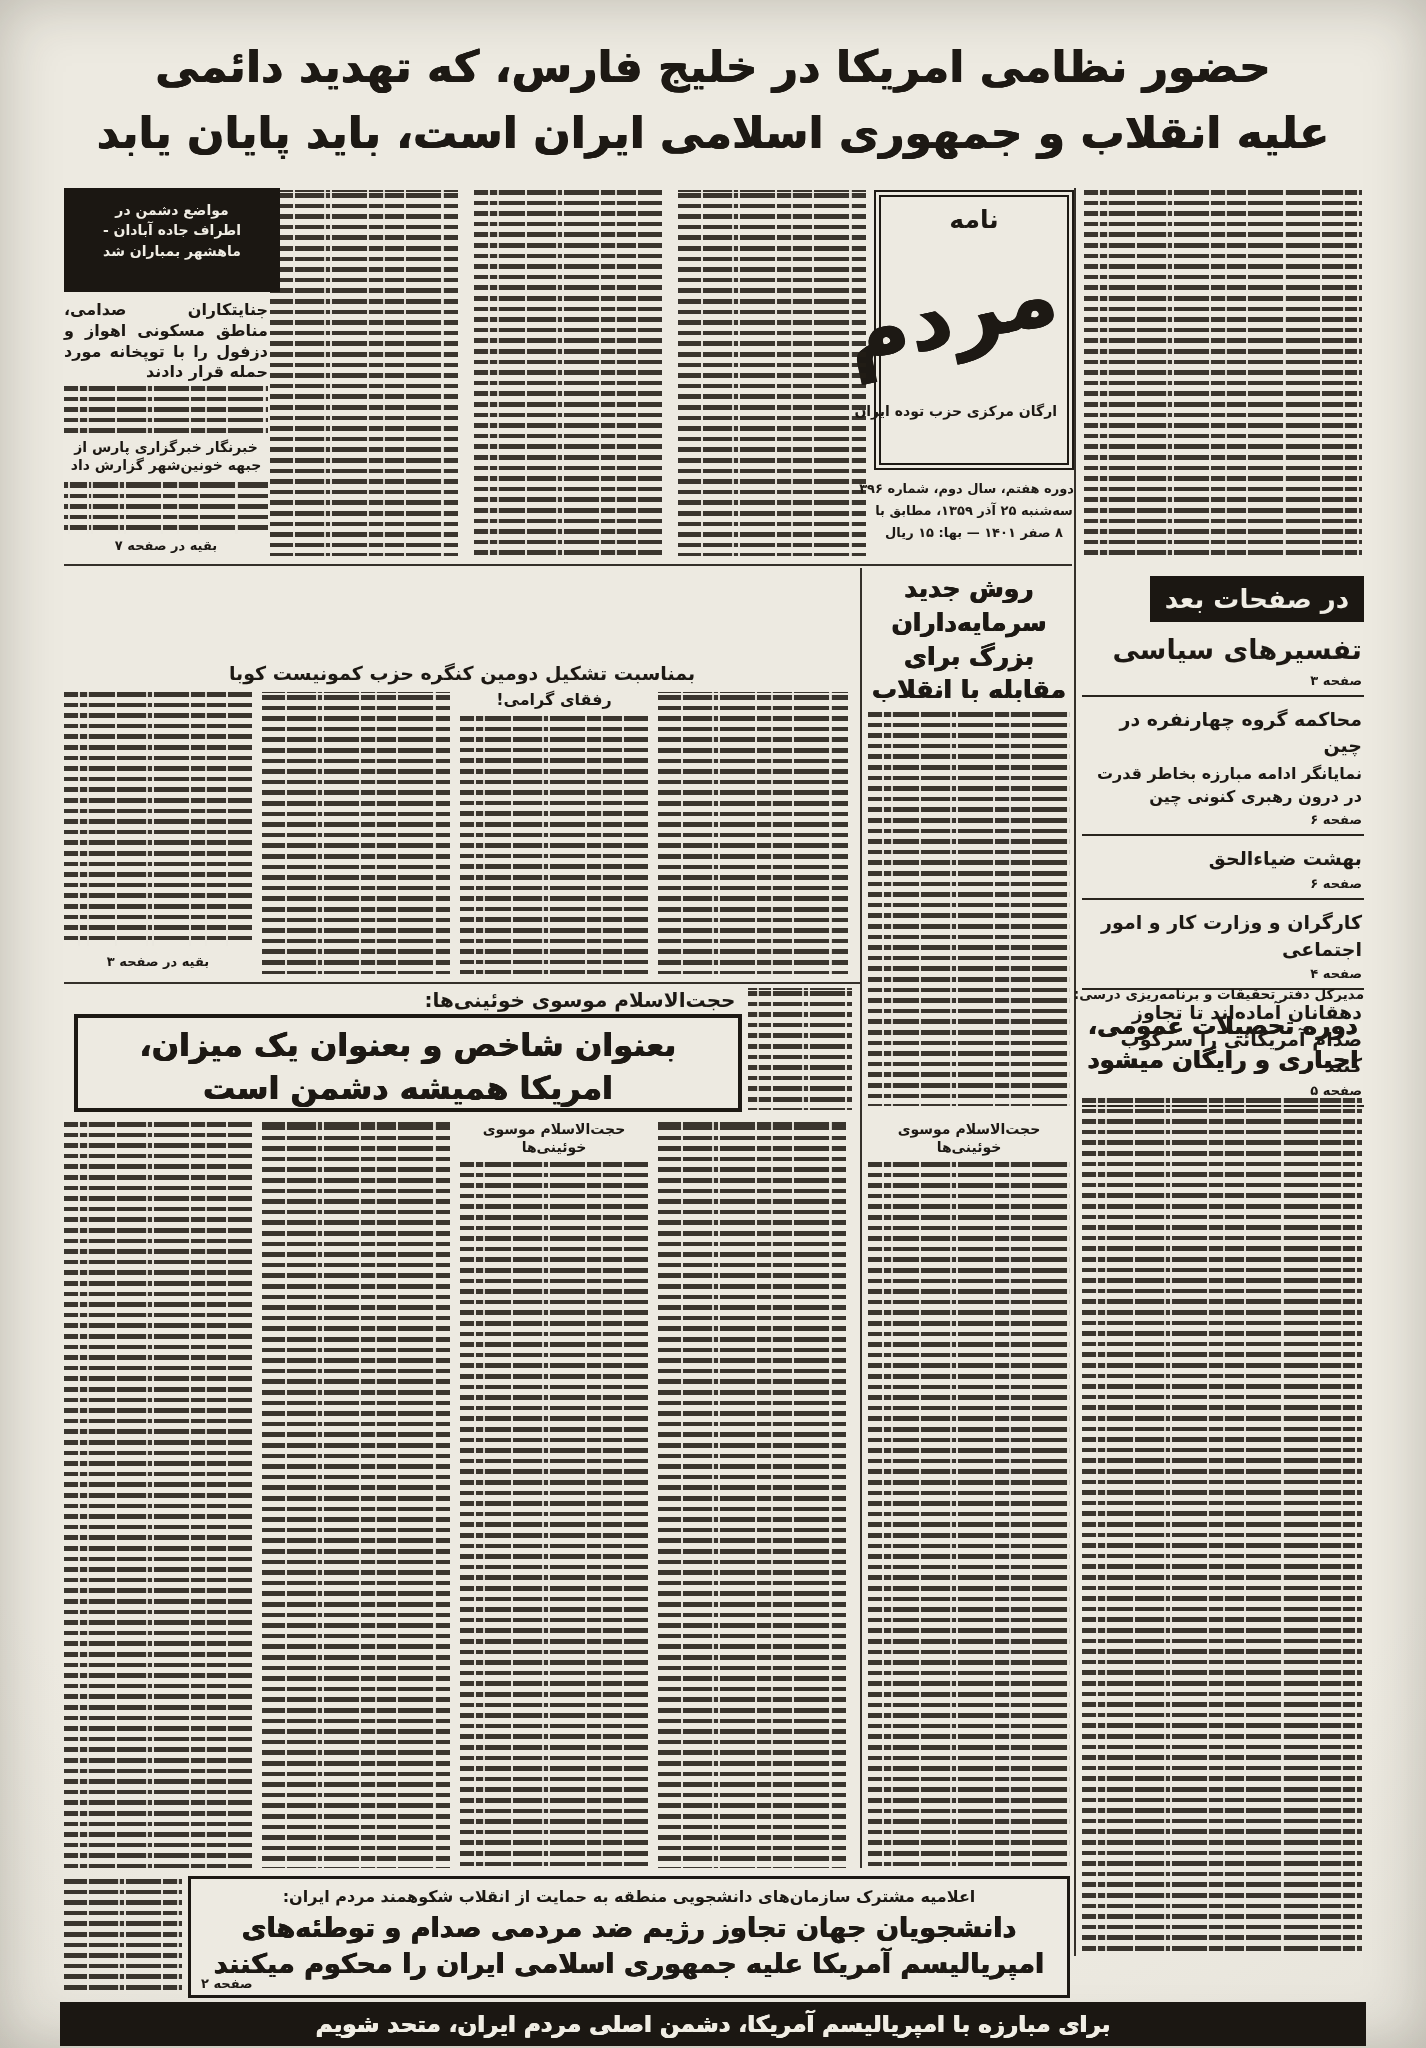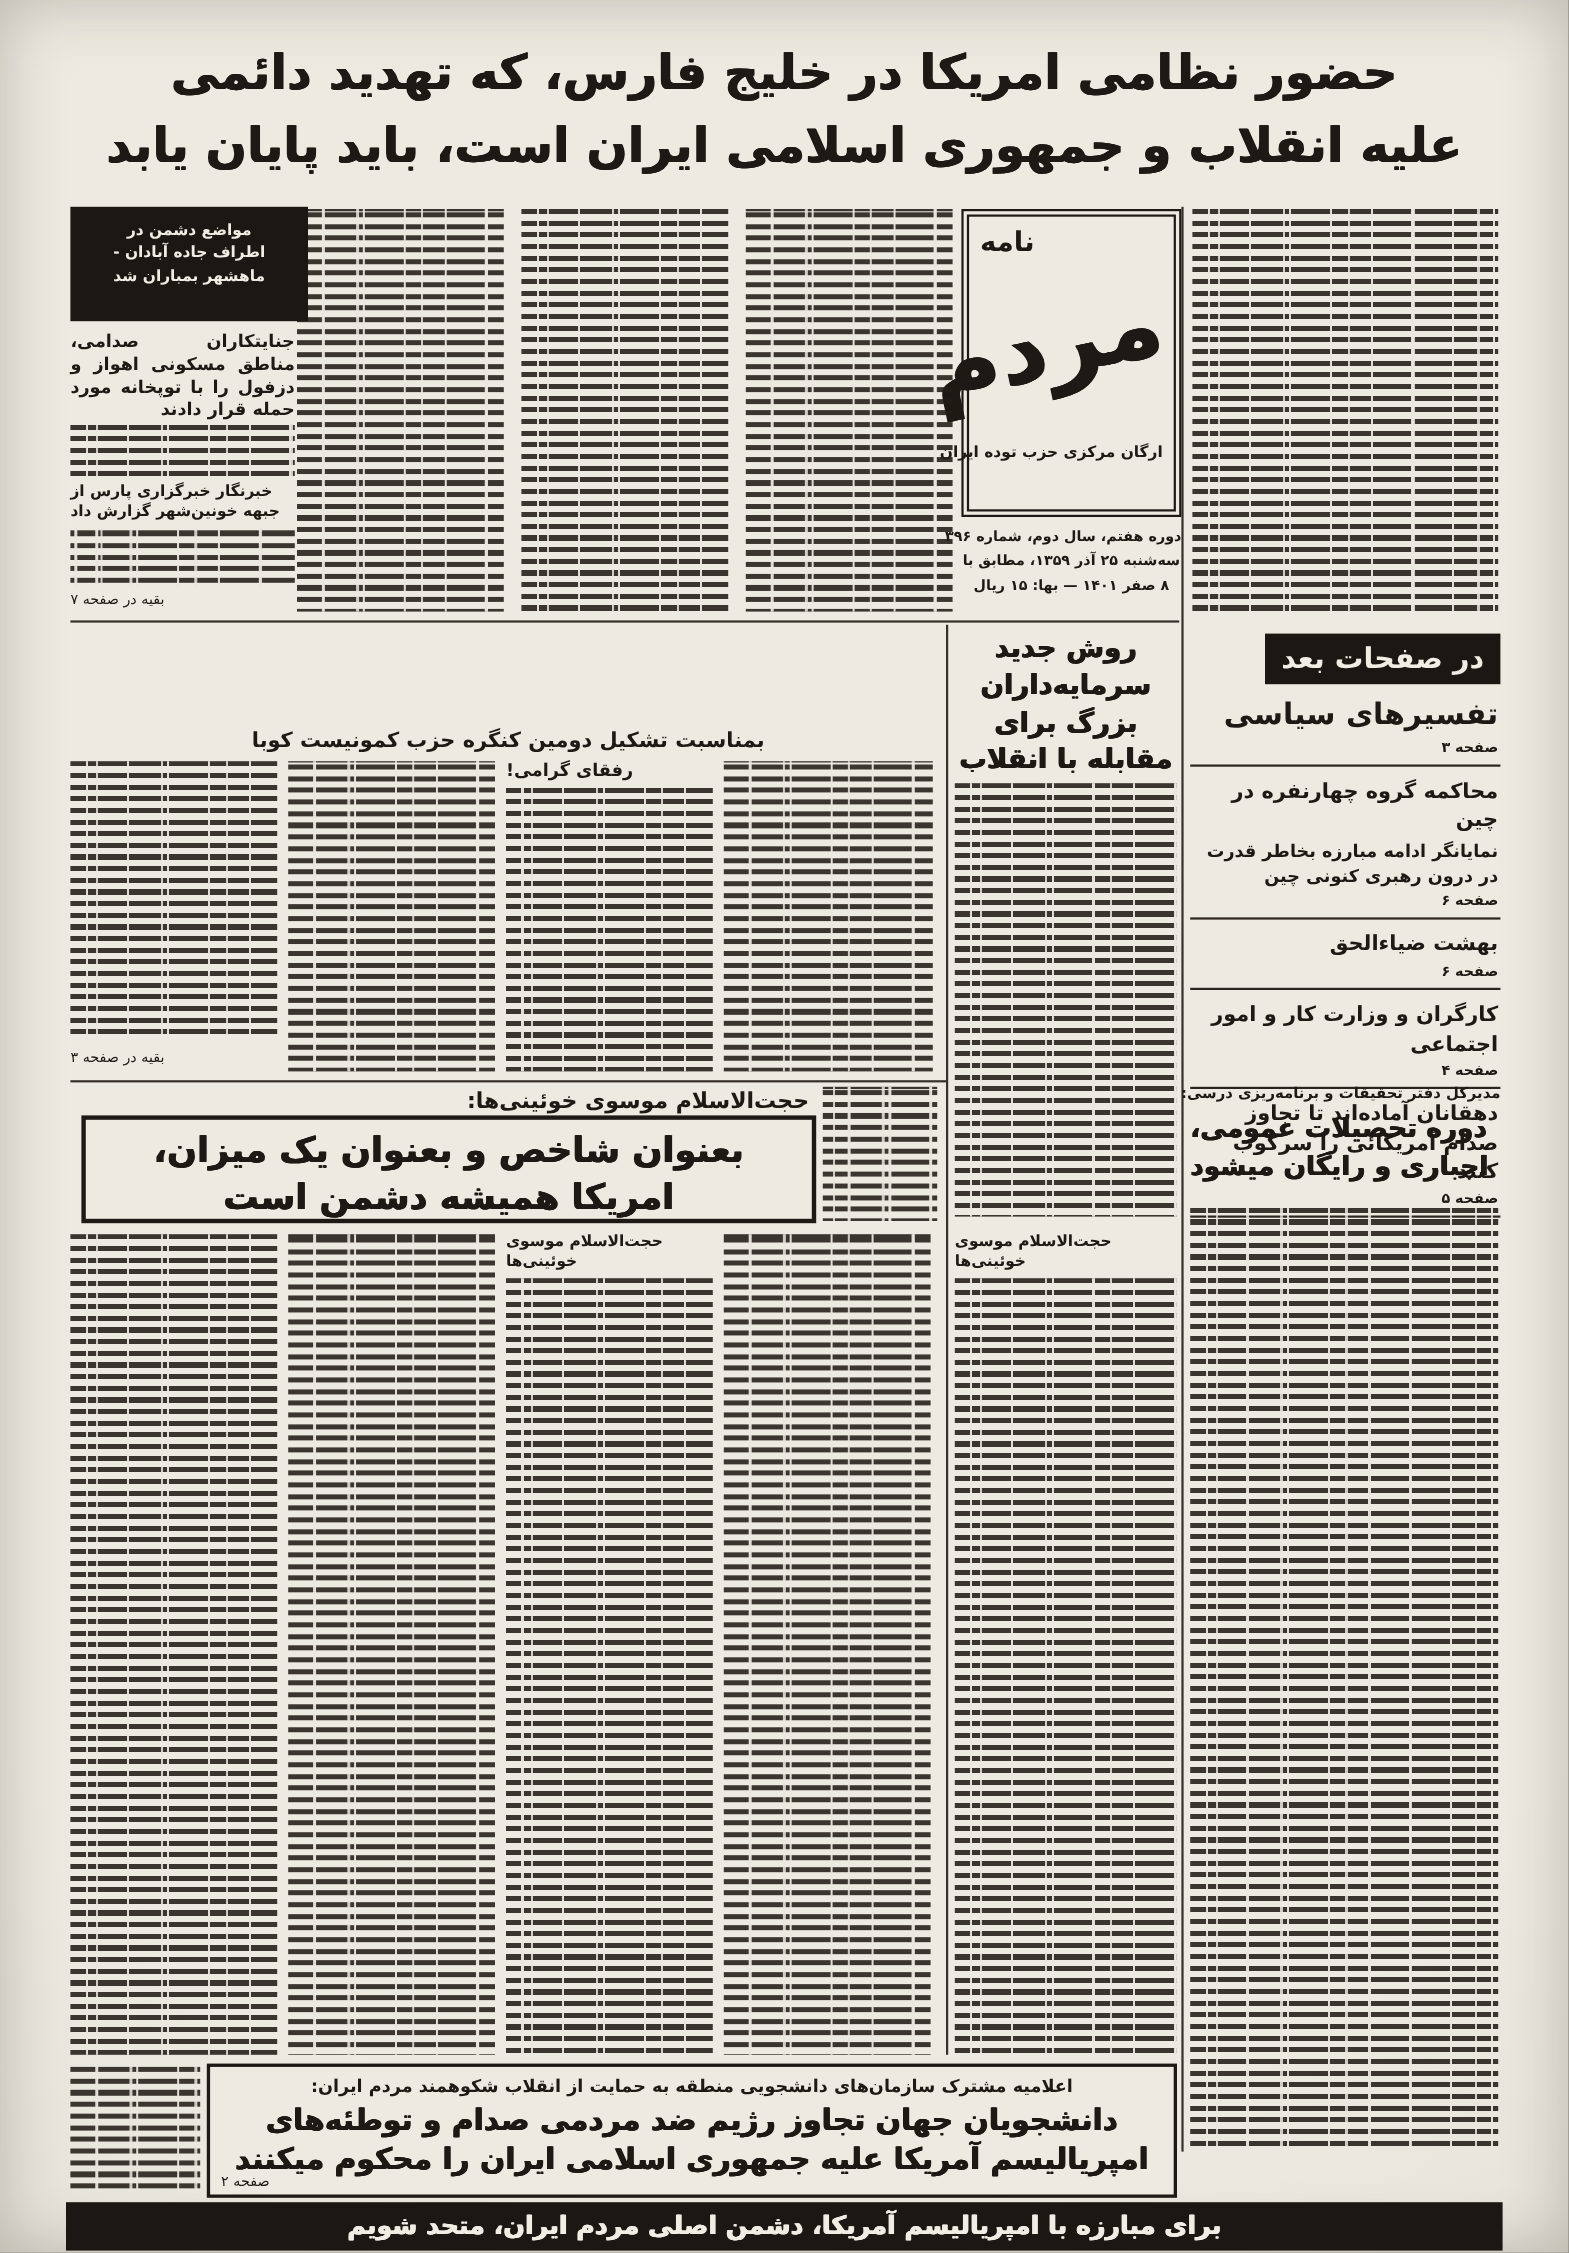--- a/index.html
+++ b/index.html
@@ -7,21 +7,21 @@
   body{font-family:"DejaVu Sans",sans-serif}
   .sheet{
     position:relative;width:1426px;height:2048px;margin:0 auto;
     background:radial-gradient(125% 105% at 50% 38%, #edeae1 55%, #dbd8ce 100%);
     color:#1d1914;direction:rtl;overflow:hidden;
     box-shadow:inset 0 0 60px rgba(40,35,25,.25);
   }
   .abs{position:absolute}
   .b{font-weight:bold}
   .c{text-align:center}
-  .r{text-align:left}
+  .r{text-align:center}
   .nw{white-space:nowrap}
   .hv{text-shadow:.5px 0 currentColor,-.5px 0 currentColor}
   .inv{background:#1b1712;color:#f0ede4}
   
   .gk{
     background-image:
       repeating-linear-gradient(90deg, rgba(234,231,222,0) 0 14px, rgba(234,231,222,.95) 14px 16px, rgba(234,231,222,0) 16px 37px),
       repeating-linear-gradient(90deg, rgba(234,231,222,0) 0 23px, rgba(234,231,222,.85) 23px 25px, rgba(234,231,222,0) 25px 59px),
       repeating-linear-gradient(180deg, #221d16 0 4.6px, rgba(0,0,0,0) 4.6px 10.6px);
     filter:blur(.45px);opacity:.88;
@@ -33,21 +33,21 @@
   .enemybox{padding:12px 6px;font-size:14px;line-height:1.45}
   .mastbox{border:7px double #1d1914;padding:8px 10px;background:#edeae1}
   .mast-title{font-size:86px;transform:rotate(-12deg);line-height:1.1}
   .np-item{border-bottom:2px solid #2a251e;padding:9px 2px 7px}
   .np-title{font-size:19px;line-height:1.4;font-weight:bold;text-align:right}
   .np-title.big{font-size:27px}
   .np-sub{font-size:16px;line-height:1.45;font-weight:bold;text-align:right;margin-top:3px}
   .np-page{font-size:13px;font-weight:bold;text-align:right;margin-top:4px}
   .khbox{border:4px solid #1d1914;font-size:32px;line-height:1.35;padding:6px 8px;background:#edeae1}
   .stbox{border:3px solid #1d1914;padding:8px 12px;background:#edeae1}
-  .cont{font-size:13px;font-weight:normal}
+  .cont{font-size:13px;font-weight:bold}
 </style>
 </head>
 <body>
 
 <div class="sheet">
 
   <div class="abs headline b c hv" style="left:40px;top:34px;width:1346px">
     <div class="nw">حضور نظامی امریکا در خلیج فارس، که تهدید دائمی</div>
     <div class="nw">علیه انقلاب و جمهوری اسلامی ایران است، باید پایان یابد</div>
   </div>

